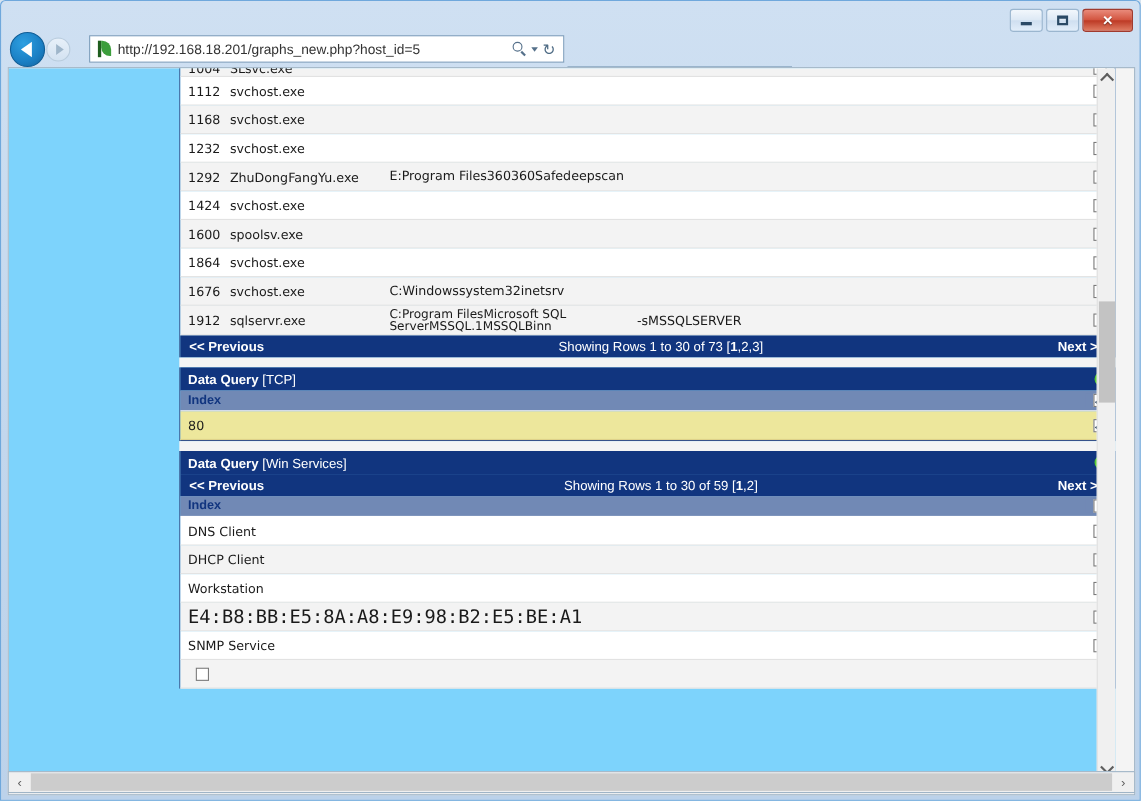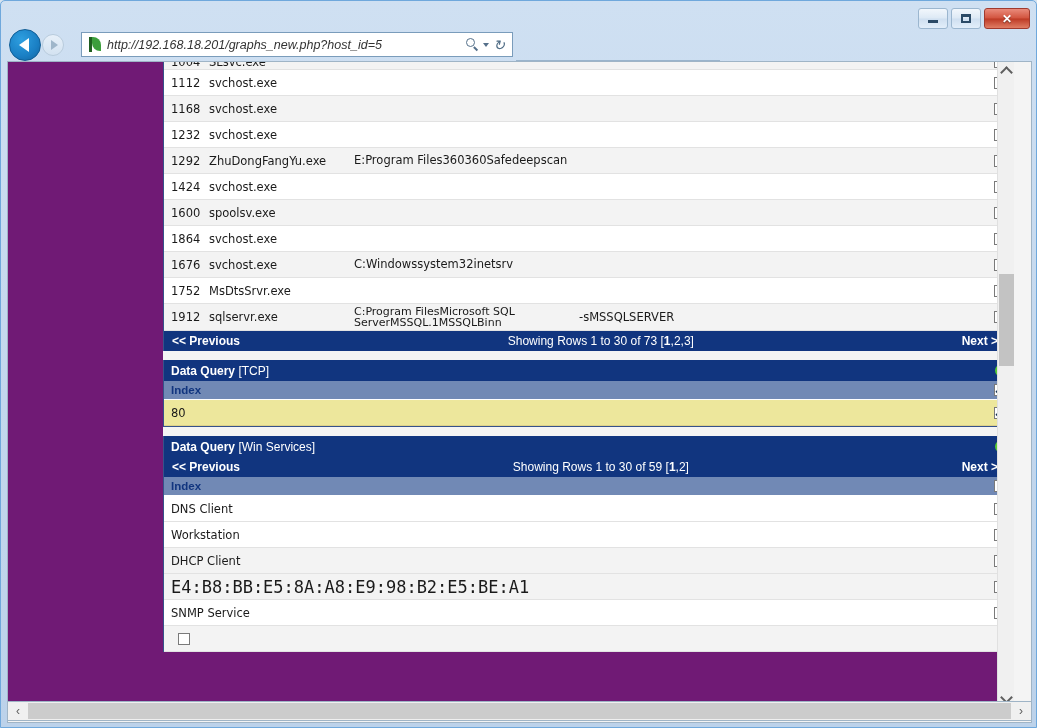--- a/index.html
+++ b/index.html
@@ -67,21 +67,21 @@
     background:linear-gradient(to bottom,#e7f0f9,#d3e2f1);
     display:flex;align-items:center;justify-content:center;cursor:pointer;
   }
   .nav-fwd .arrow{
     width:0;height:0;border-top:5px solid transparent;border-bottom:5px solid transparent;
     border-left:7px solid #9fb6ca;margin-left:2px;
   }
   .addressbar{
     position:absolute;left:80px;top:3px;width:432px;height:25px;
     background:#ffffff;border:1px solid #7a9cbb;box-sizing:border-box;
-    display:flex;align-items:center;font-style:italic;
+    display:flex;align-items:center;
   }
   .site-ico{
     width:14px;height:15px;margin:0 5px 0 6px;flex:none;position:relative;
   }
   .site-ico .leaf{
     position:absolute;left:4px;top:0;width:9px;height:14px;background:#3c9e3c;
     border-radius:0 8px 0 8px;
   }
   .site-ico .stem{position:absolute;left:1px;top:0;width:3px;height:15px;background:#1f5e1f;}
   .url-text{
@@ -132,21 +132,21 @@
   }
   .cmd-ico{width:17px;height:17px;cursor:pointer;}
 
   
   .viewport{
     position:absolute;left:6px;top:60px;width:1025px;height:662px;
     background:#f4f4f4;border:1px solid #9fb4c6;box-sizing:border-box;
     overflow:hidden;
   }
   .page{
-    position:absolute;left:0;top:0;width:1006px;height:639px;background:#701a75;
+    position:absolute;left:0;top:0;width:1006px;height:639px;background:#7dd3fc;
   }
   .content{
     position:absolute;left:155px;top:-8px;width:851px;
   }
 
   
   .cacti-box{border-left:1px solid #36528a;border-right:1px solid #36528a;}
 
   .hdr-bar{
     background:#11357f;color:#ffffff;height:21px;
@@ -408,29 +408,20 @@
           <div class="drow alt">
             <span class="c-pid">1676</span>
             <span class="c-name">svchost.exe</span>
             <span class="c-path">C:Windowssystem32inetsrv</span>
             <span class="c-arg"></span>
             <span class="chk-cell">
                 <span class="cbox"></span>
               </span>
           </div>
 
-          <div class="drow white">
-            <span class="c-pid">1752</span>
-            <span class="c-name">MsDtsSrvr.exe</span>
-            <span class="c-path"></span>
-            <span class="c-arg"></span>
-            <span class="chk-cell">
-                <span class="cbox"></span>
-              </span>
-          </div>
 
           <div class="drow alt tall" style="height:27px;">
             <span class="c-pid">1912</span>
             <span class="c-name">sqlservr.exe</span>
             <span class="c-path" style="white-space:normal;width:225px;font-size:11px;line-height:11px;">C:Program FilesMicrosoft SQL ServerMSSQL.1MSSQLBinn</span>
             <span class="c-arg">-sMSSQLSERVER</span>
             <span class="chk-cell">
                 <span class="cbox"></span>
               </span>
           </div>
@@ -487,28 +478,28 @@
                 <span class="cbox"></span>
               </span>
           </div>
 
           <div class="drow white">
             <span class="c-index">DNS Client</span>
             <span class="chk-cell">
                 <span class="cbox"></span>
               </span>
           </div>
+          <div class="drow alt">
+            <span class="c-index">DHCP Client</span>
+            <span class="chk-cell">
+                <span class="cbox"></span>
+              </span>
+          </div>
           <div class="drow white">
             <span class="c-index">Workstation</span>
-            <span class="chk-cell">
-                <span class="cbox"></span>
-              </span>
-          </div>
-          <div class="drow alt">
-            <span class="c-index">DHCP Client</span>
             <span class="chk-cell">
                 <span class="cbox"></span>
               </span>
           </div>
           <div class="drow alt">
             <span class="c-index" style="font-family:'DejaVu Sans Mono',monospace;font-size:17px;">E4:B8:BB:E5:8A:A8:E9:98:B2:E5:BE:A1</span>
             <span class="chk-cell">
                 <span class="cbox"></span>
               </span>
           </div>

